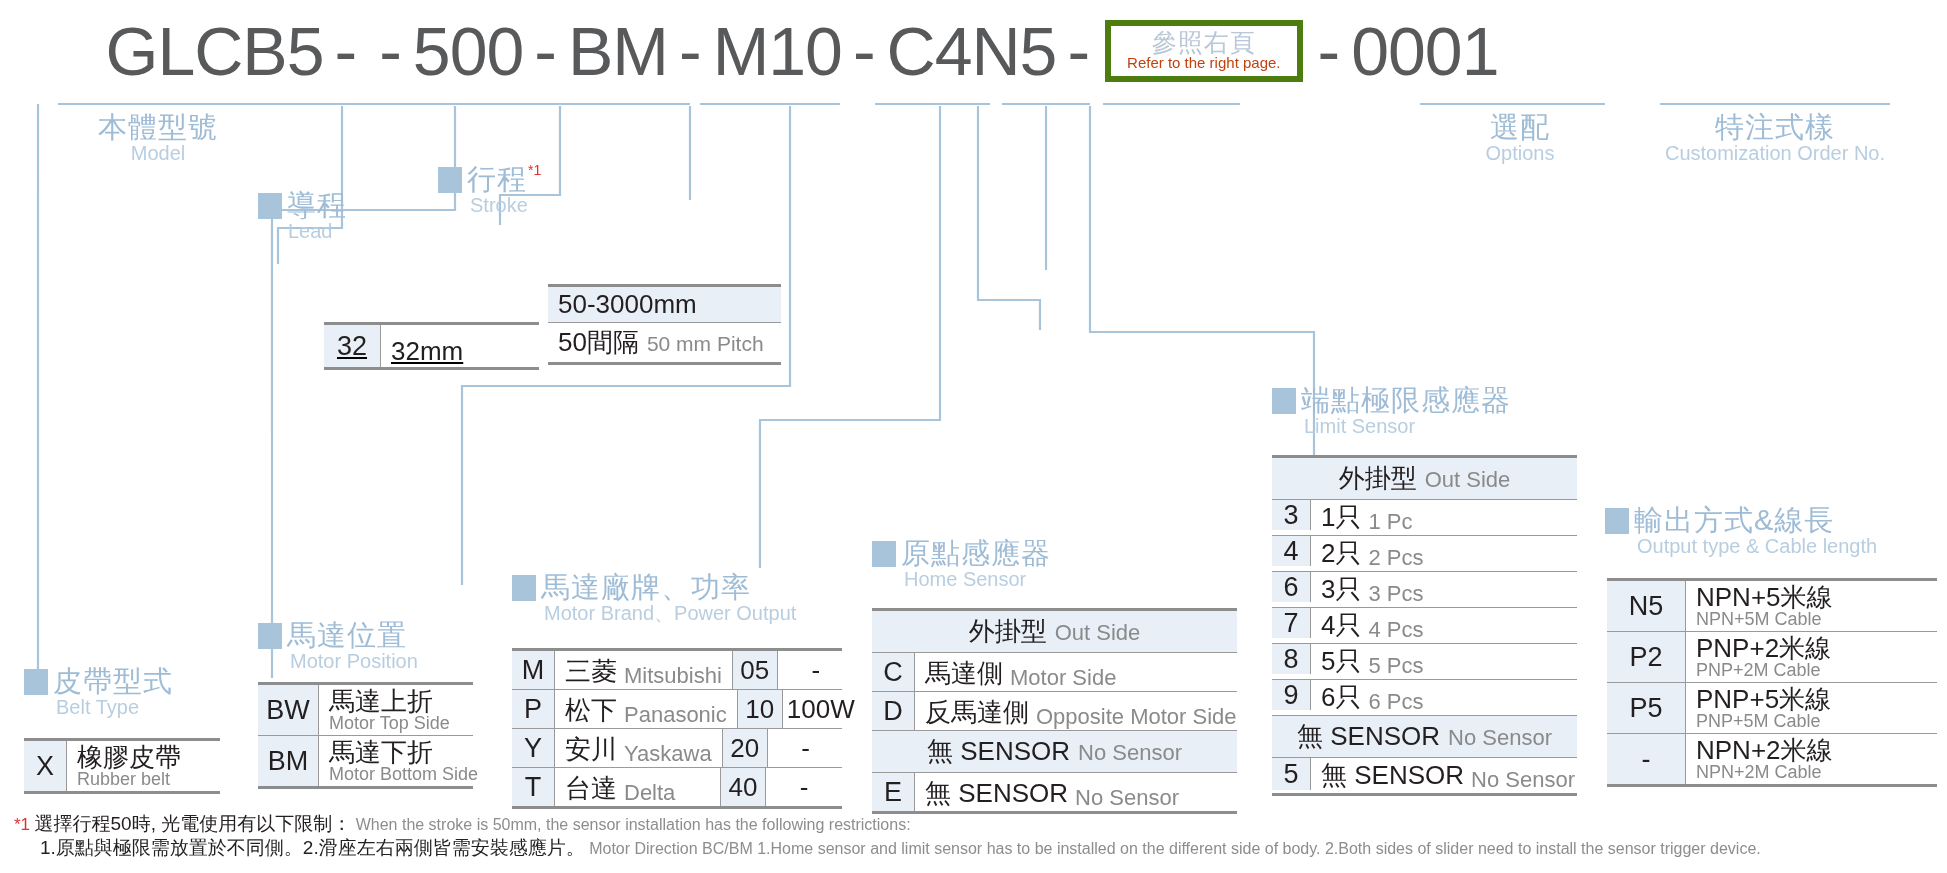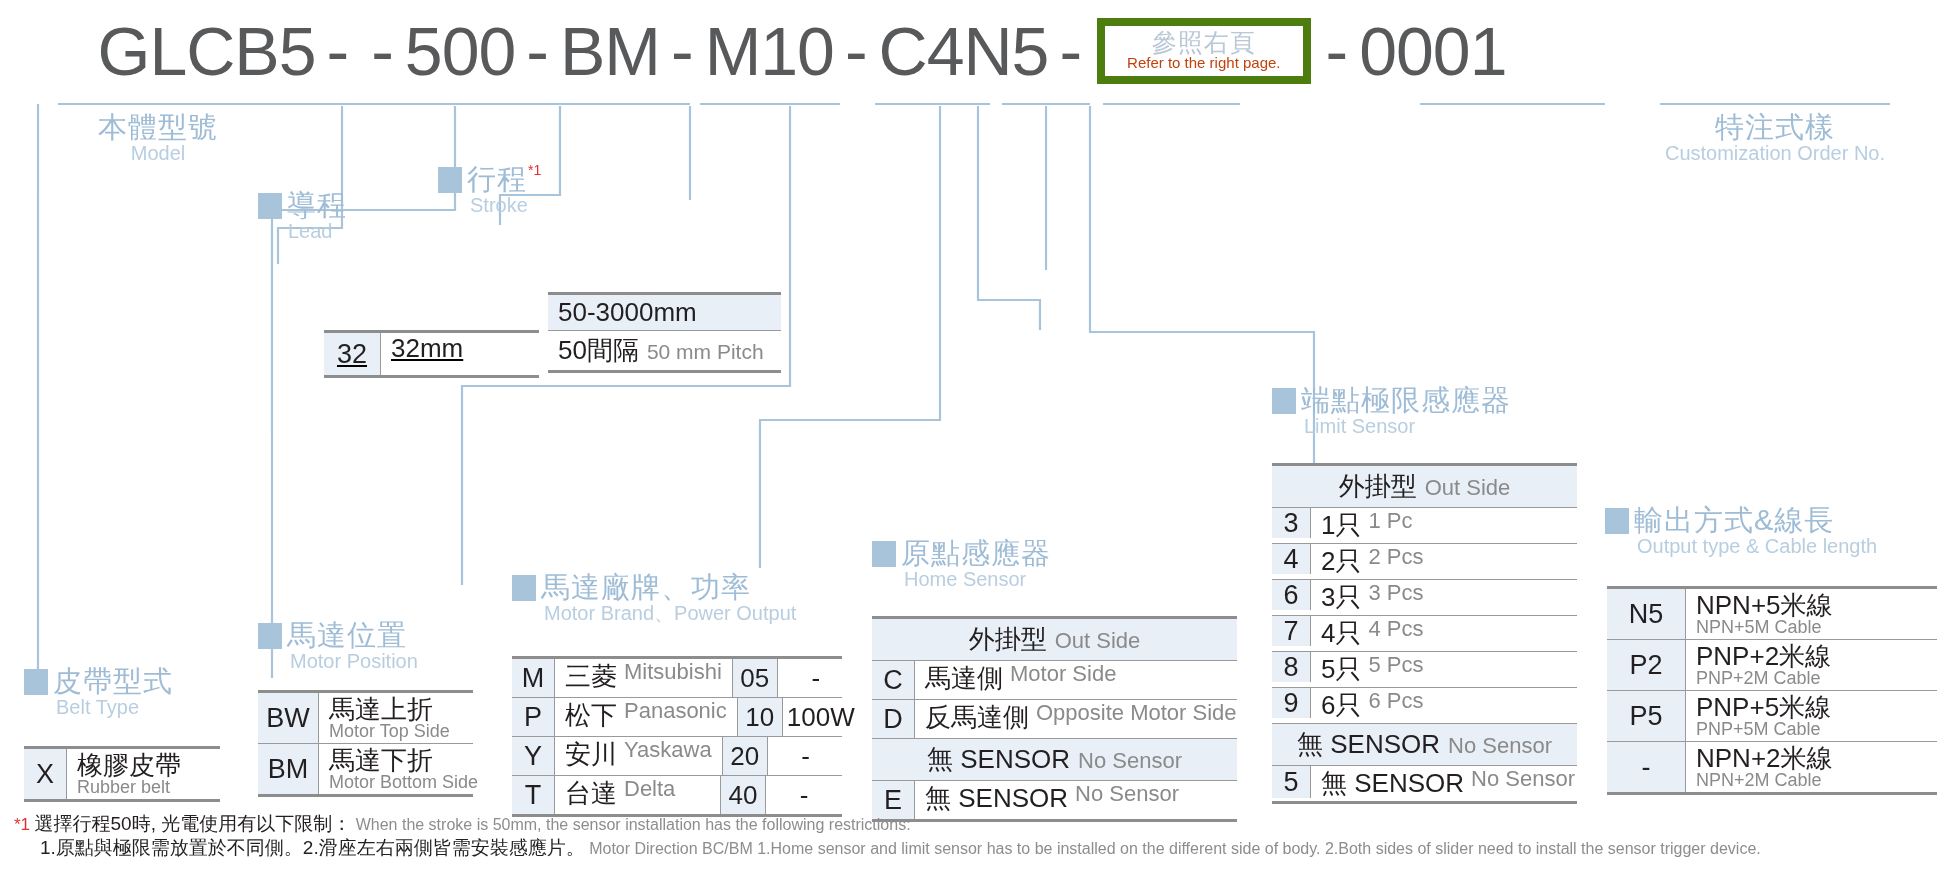--- a/index.html
+++ b/index.html
@@ -8,42 +8,42 @@
   #root{position:absolute;inset:0;}
 
   
   #wires{position:absolute;left:0;top:0;width:1947px;height:873px;pointer-events:none;}
 
   
   .code-row{position:absolute;left:0;top:8px;width:1604px;height:86px;
             display:flex;align-items:center;justify-content:center;}
   .code-tok{font-size:68px;color:#58595b;letter-spacing:-1px;font-weight:400;line-height:1;}
   .code-dash{font-size:68px;color:#58595b;padding:0 11px;line-height:1;}
-  .code-box{border:8px solid #4d7c0f;padding:3px 22px 4px;margin:0 4px;
+  .code-box{border:6px solid #4d7c0f;padding:3px 16px 4px;margin:0 4px;
             display:flex;flex-direction:column;align-items:center;justify-content:center;}
   .code-box .zh{font-size:25px;color:#b9c7d6;line-height:1.05;letter-spacing:1px;}
   .code-box .en{font-size:15px;color:#c2410c;line-height:1.1;}
 
   
   .cap{position:absolute;}
   .cap .zh{font-size:29px;color:#9fbcd6;line-height:1.05;white-space:nowrap;letter-spacing:1px;}
   .cap .en{font-size:20px;color:#b8cee0;line-height:1.1;white-space:nowrap;}
   .cap.center{text-align:center;}
   .cap .sq{display:inline-block;width:24px;height:26px;background:#a8c4da;
            vertical-align:-4px;margin-right:5px;}
   .cap .star{font-size:14px;color:#e03030;vertical-align:14px;margin-left:1px;}
 
   
   .tbl{position:absolute;border-top:3px solid #8d8d8d;border-bottom:3px solid #8d8d8d;
-       background:#fff;margin-top:8px;}
+       background:#fff;}
   .tr{display:flex;align-items:stretch;border-bottom:1px solid #9a9a9a;}
   .tr:last-child{border-bottom:none;}
   .tc-key{background:#e8eff7;display:flex;align-items:center;justify-content:center;
           font-size:27px;color:#231f20;border-right:1px solid #9a9a9a;flex:0 0 auto;}
-  .tc-val{display:flex;align-items:flex-start;padding:0 10px;flex:1 1 auto;gap:7px;}
+  .tc-val{display:flex;align-items:flex-end;padding:0 10px;flex:1 1 auto;gap:7px;}
   .tc-val .zh{font-size:26px;color:#231f20;white-space:nowrap;}
   .tc-val .en{font-size:22px;color:#8a8a8a;white-space:nowrap;}
   .tr-head{background:#e8eff7;justify-content:center;padding:3px 0;}
   .tr-head .zh{font-size:26px;color:#231f20;}
   .tr-head .en{font-size:22px;color:#8a8a8a;}
   .tr-head .inner{display:flex;align-items:baseline;gap:8px;justify-content:center;width:100%;}
   .stack{display:flex;flex-direction:column;justify-content:center;line-height:1.0;padding:3px 0;}
   .stack .zh{font-size:26px;color:#231f20;white-space:nowrap;}
   .stack .en{font-size:18px;color:#8a8a8a;white-space:nowrap;}
 
@@ -149,20 +149,24 @@
   <div class="cap" style="left:258px;top:190px;">
     <div><span class="sq"></span><span class="zh">導程</span></div>
     <div class="en" style="padding-left:30px;">Lead</div>
   </div>
 
   <div class="cap" style="left:438px;top:162px;">
     <div><span class="sq"></span><span class="zh">行程</span><span class="star">*1</span></div>
     <div class="en" style="padding-left:32px;">Stroke</div>
   </div>
 
+  <div class="cap center" style="left:1430px;top:112px;width:180px;">
+    <div class="zh">選配</div>
+    <div class="en">Options</div>
+  </div>
 
   <div class="cap" style="left:1272px;top:385px;">
     <div><span class="sq"></span><span class="zh">端點極限感應器</span></div>
     <div class="en" style="padding-left:32px;">Limit Sensor</div>
   </div>
 
   <div class="cap center" style="left:1655px;top:112px;width:240px;">
     <div class="zh">特注式樣</div>
     <div class="en">Customization Order No.</div>
   </div>

